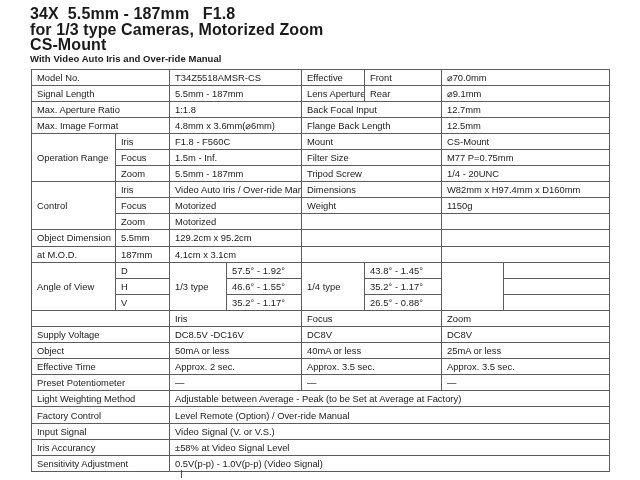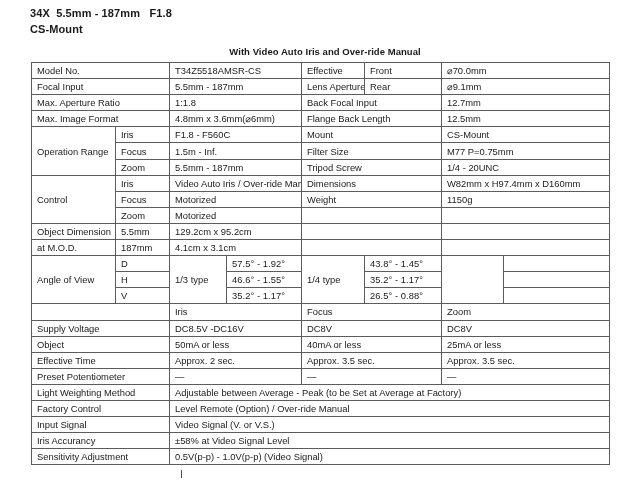--- a/index.html
+++ b/index.html
@@ -18,30 +18,29 @@
     width: 640px;
     height: 480px;
     padding: 0;
   }
 
   
   .headings {
     padding: 6px 0 0 30px;
   }
   .headline {
-    font-size: 11px;
+    font-size: 16px;
     font-weight: bold;
     line-height: 15.5px;
     letter-spacing: 0.1px;
     white-space: pre;
   }
   .subnote {
-    margin-top: 9px;
     padding-right: 20px;
-    text-align: center;
+    text-align: left;
     font-size: 9.5px;
     font-weight: bold;
     letter-spacing: 0.05px;
   }
 
   
   .spec-wrap {
     margin: 5px 0 0 31px;
     width: 578px;
   }
@@ -72,20 +71,21 @@
     background: #4a4a4a;
   }
 </style>
 </head>
 <body>
 
 <div class="page">
 
   <div class="headings">
     <div class="headline">34X  5.5mm - 187mm   F1.8</div>
+    <div class="headline">for 1/3 type Cameras, Motorized Zoom</div>
     <div class="headline">CS-Mount</div>
     <div class="subnote">With Video Auto Iris and Over-ride Manual</div>
   </div>
 
   <div class="spec-wrap">
     <table class="spec">
       <colgroup>
         <col style="width:84px">
         <col style="width:54px">
         <col style="width:57px">
@@ -100,21 +100,21 @@
 
         <tr>
           <td colspan="2">Model No.</td>
           <td colspan="2">T34Z5518AMSR-CS</td>
           <td colspan="1">Effective</td>
           <td>Front</td>
           <td colspan="3">⌀70.0mm</td>
         </tr>
 
         <tr>
-          <td colspan="2">Focal Input</td>
+          <td colspan="2">Signal Length</td>
           <td colspan="2">5.5mm - 187mm</td>
           <td>Lens Aperture</td>
           <td>Rear</td>
           <td colspan="3">⌀9.1mm</td>
         </tr>
 
         <tr>
           <td colspan="2">Max. Aperture Ratio</td>
           <td colspan="2">1:1.8</td>
           <td colspan="2">Back Focal Input</td>

